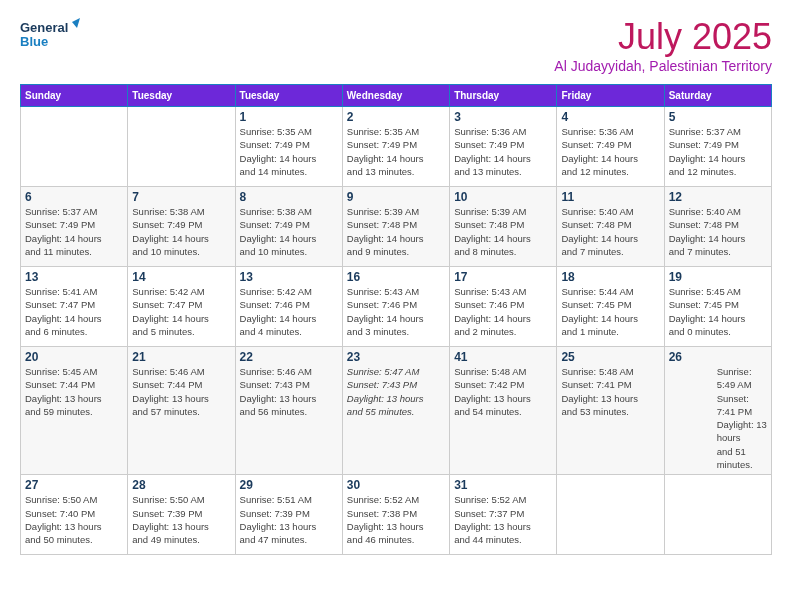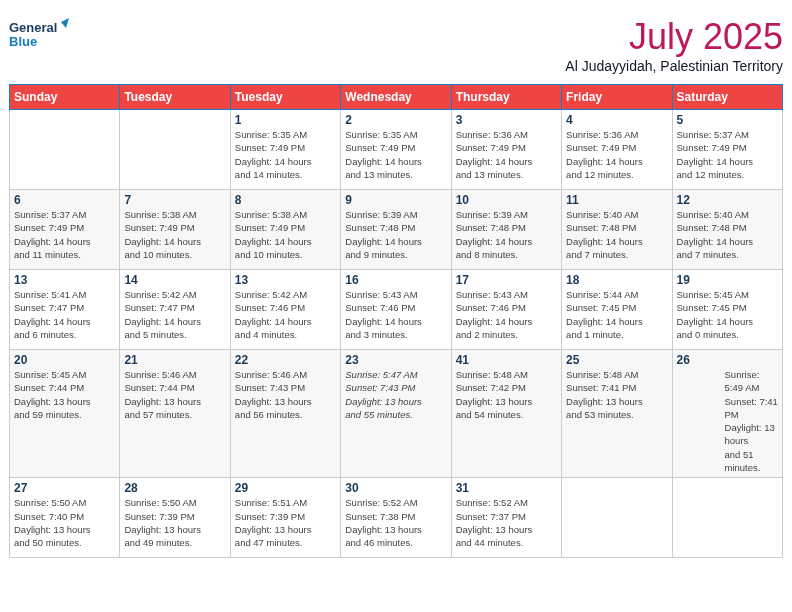--- a/index.html
+++ b/index.html
@@ -6,21 +6,21 @@
     body {
       font-family: Arial, sans-serif;
       background: #fff;
       width: 792px;
       height: 612px;
       overflow: hidden;
     }
     .page {
       width: 792px;
       height: 612px;
-      padding: 16px 9px;
+      padding: 16px 20px;
       background: #fff;
     }
     .header {
       display: flex;
       justify-content: space-between;
       align-items: flex-start;
       margin-bottom: 10px;
     }
     .logo {
       display: flex;
@@ -30,31 +30,31 @@
     .title-block {
       text-align: right;
     }
     .month-title {
       font-size: 36px;
       color: #be185d;
       font-weight: normal;
     }
     .subtitle {
       font-size: 14px;
-      color: #0f172a;
+      color: #a21caf;
     }
     .calendar {
       width: 100%;
       border-collapse: collapse;
       table-layout: fixed;
     }
     .calendar th {
-      background: #ef4444;
+      background: #6d28d9;
       color: #fff;
-      font-size: 12px;
+      font-size: 10px;
       font-weight: bold;
       padding: 5px 4px;
       text-align: left;
       border: 1px solid #1a7fc1;
     }
     .calendar td {
       border: 1px solid #ccc;
       vertical-align: top;
       padding: 3px 4px;
       font-size: 10px;

